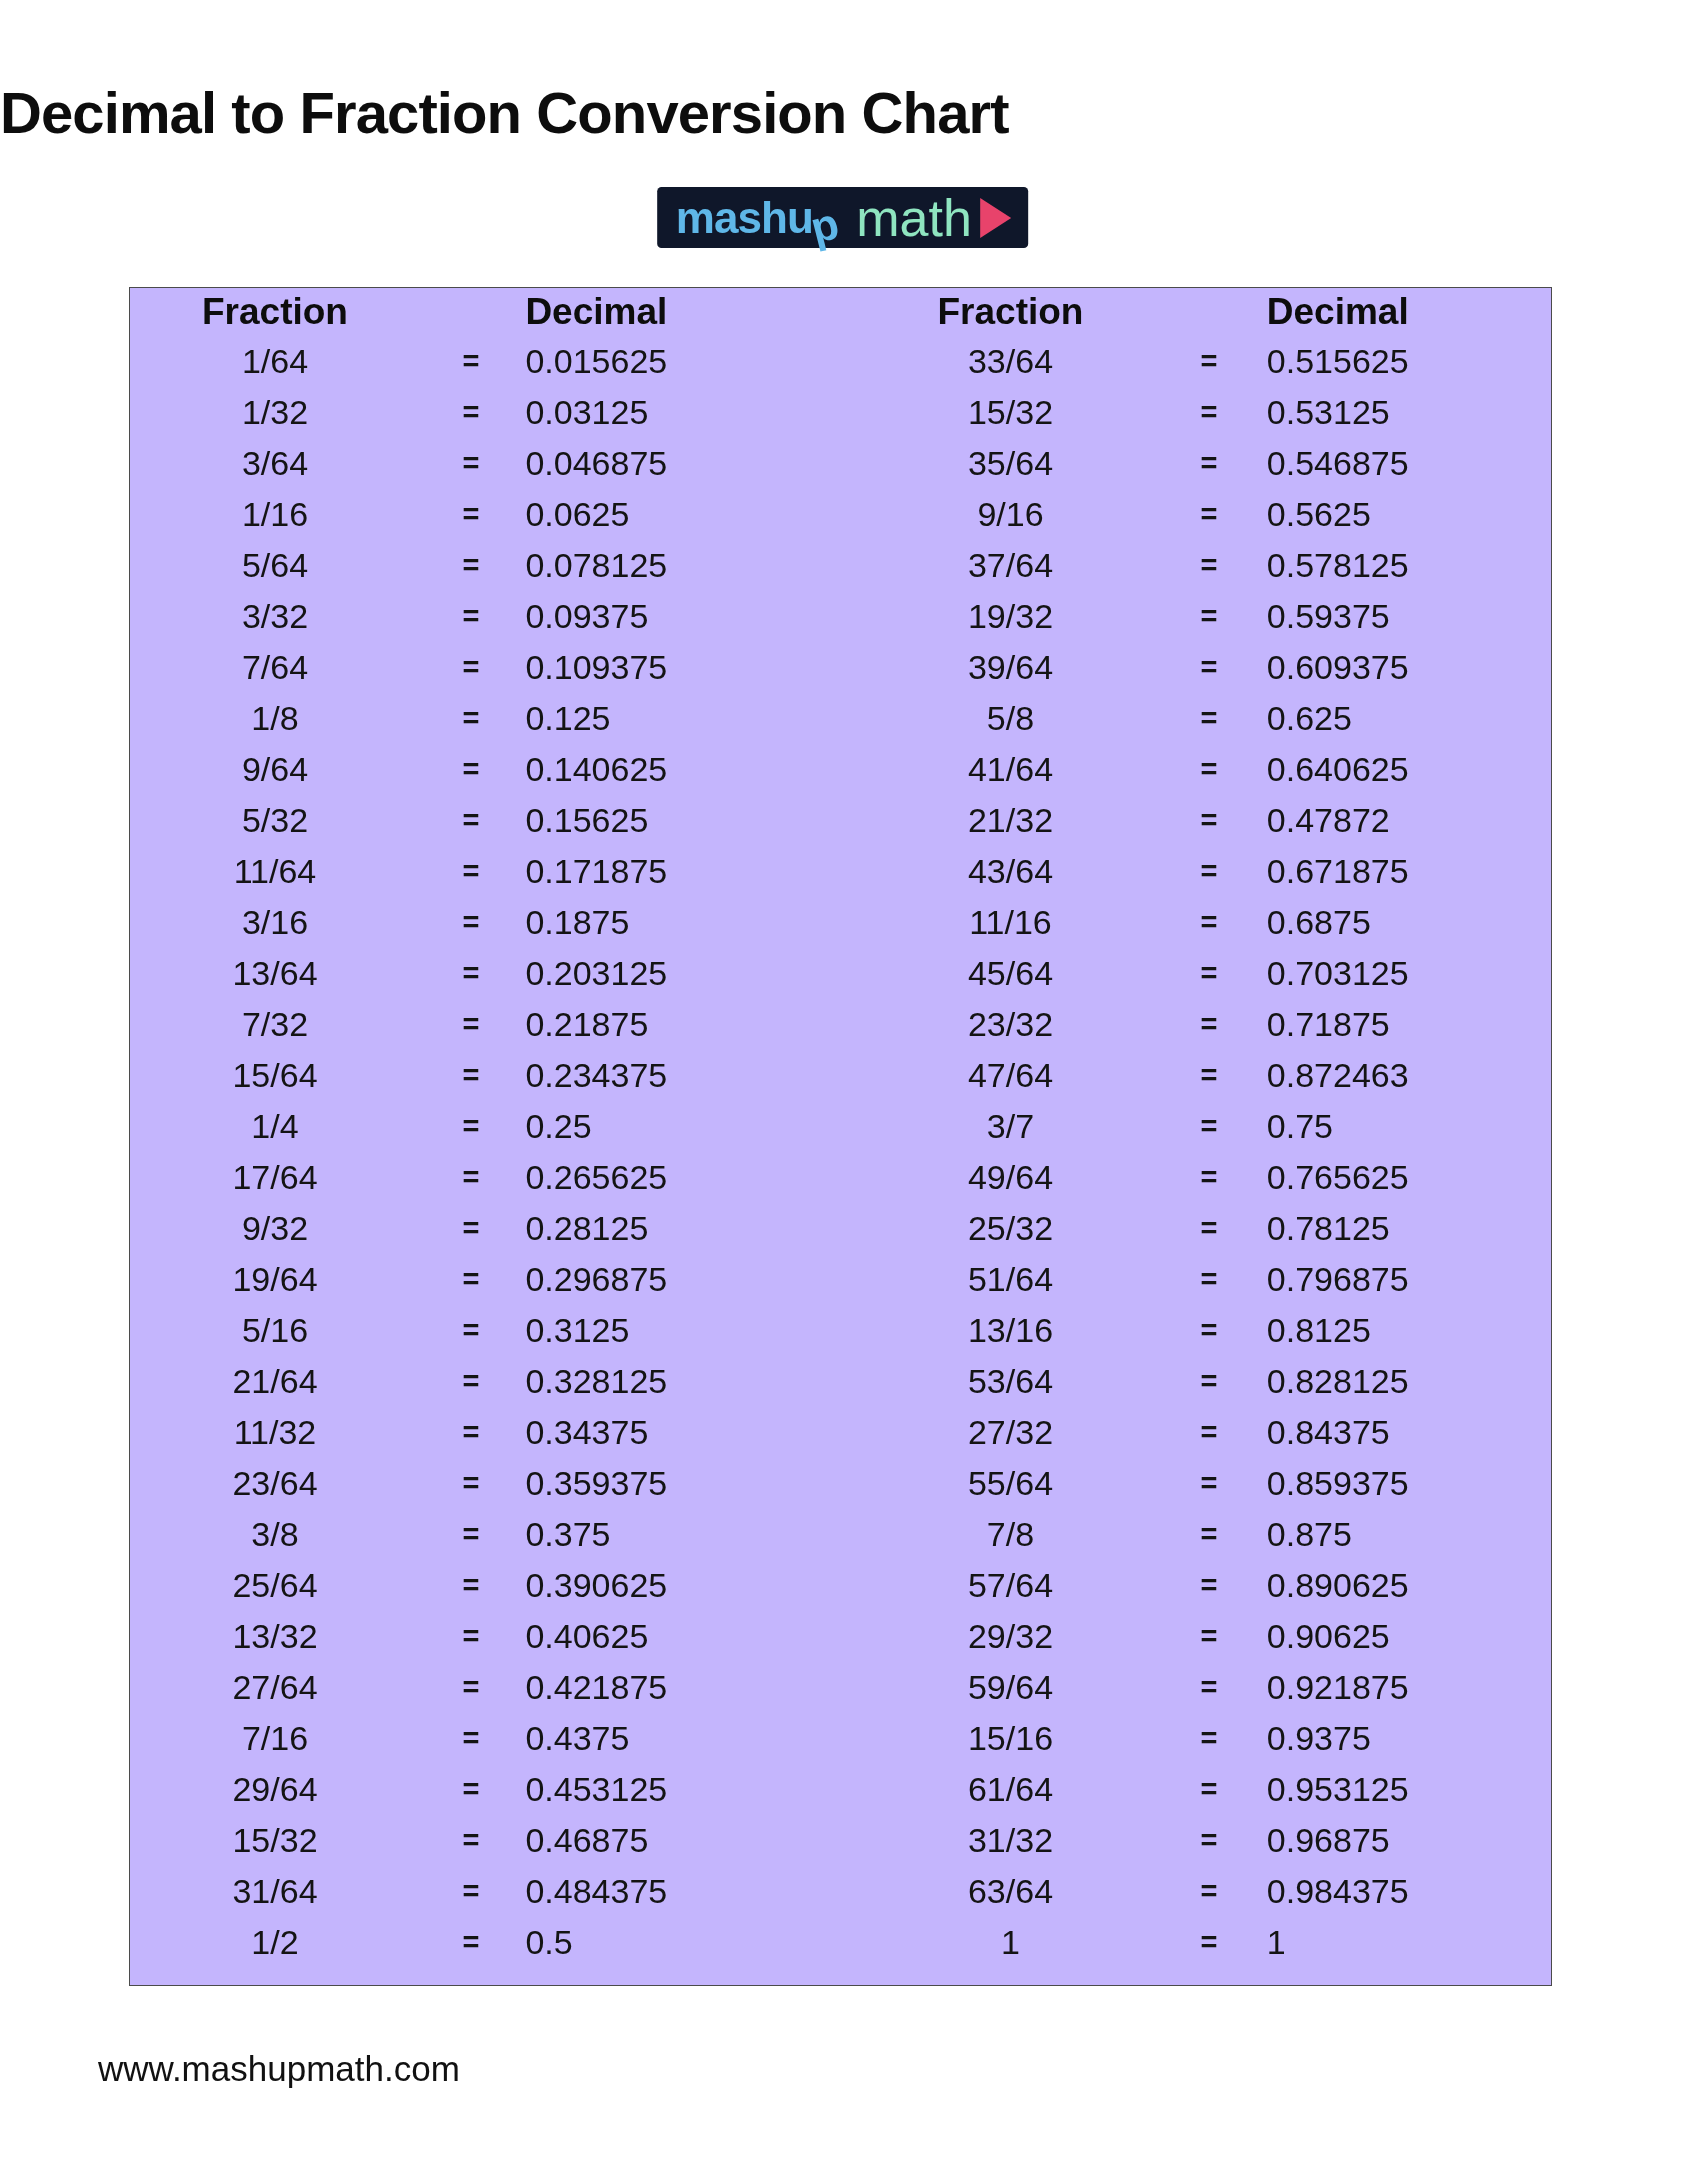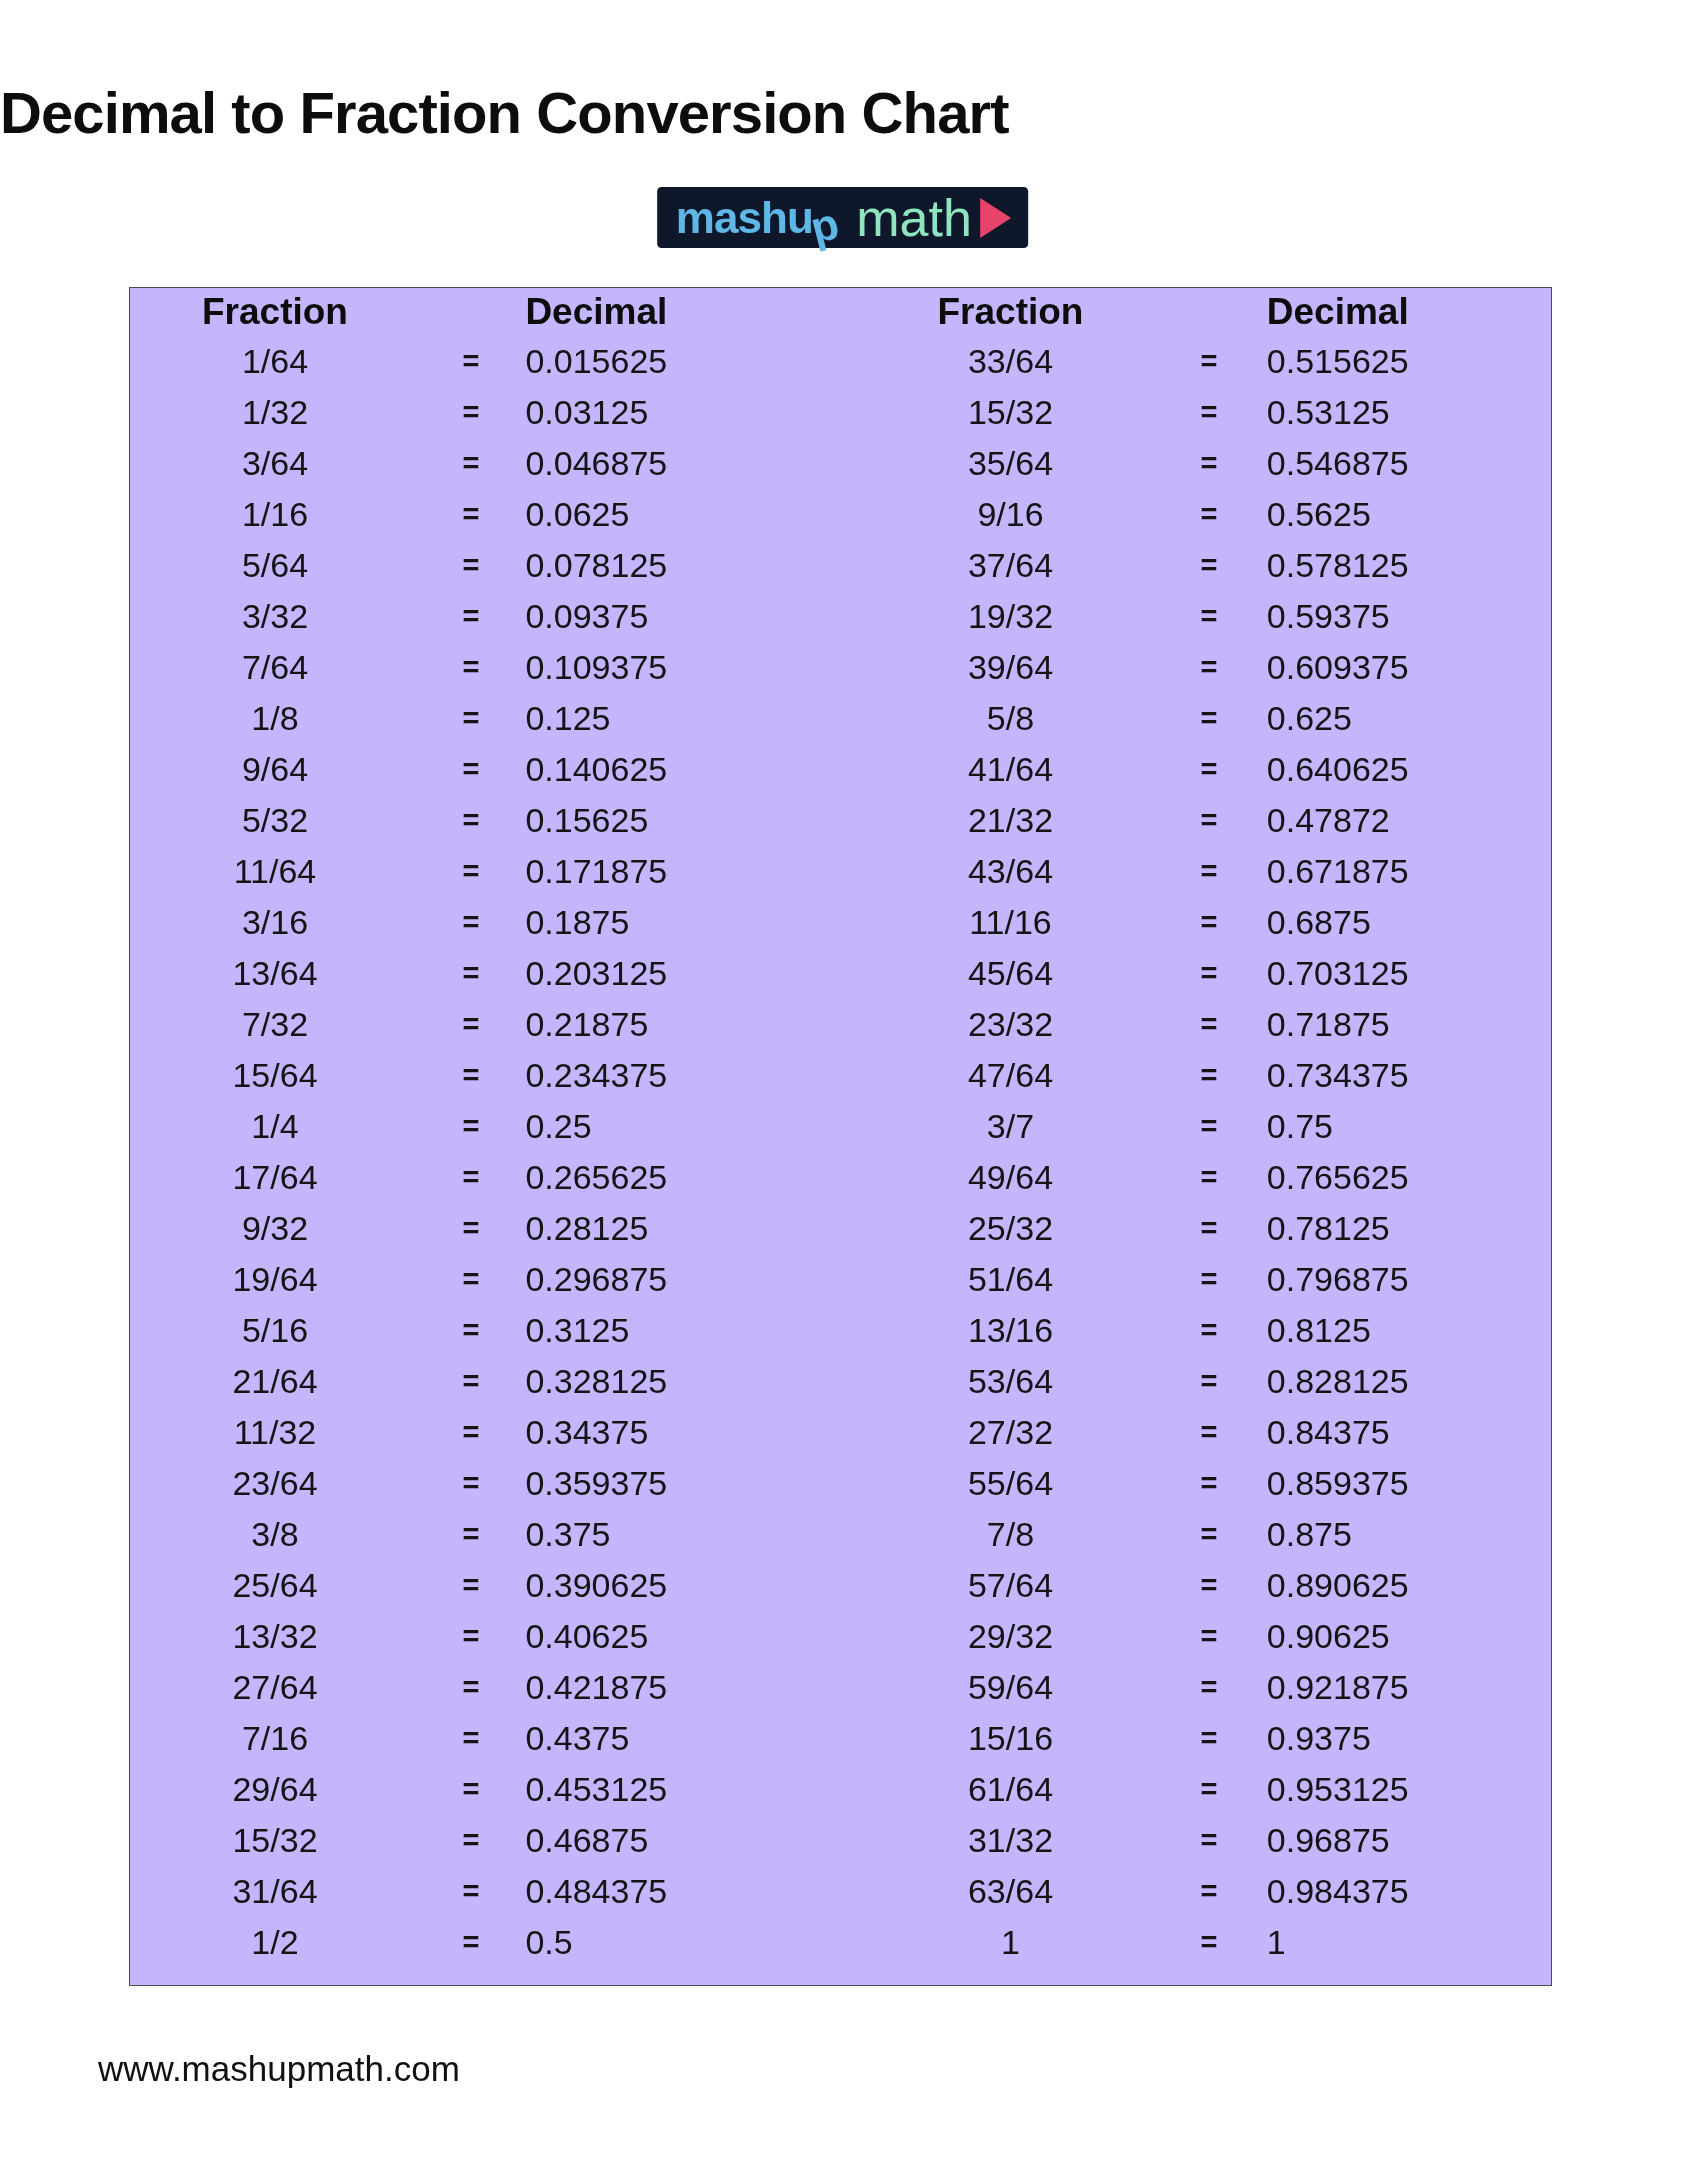--- a/index.html
+++ b/index.html
@@ -255,21 +255,21 @@
         <span class="cell frac2">23/32</span>
         <span class="cell eq2">=</span>
         <span class="cell dec2">0.71875</span>
       </div>
       <div class="trow">
         <span class="cell frac">15/64</span>
         <span class="cell eq">=</span>
         <span class="cell dec">0.234375</span>
         <span class="cell frac2">47/64</span>
         <span class="cell eq2">=</span>
-        <span class="cell dec2">0.734375</span>
+        <span class="cell dec2">0.872463</span>
       </div>
       <div class="trow">
         <span class="cell frac">1/4</span>
         <span class="cell eq">=</span>
         <span class="cell dec">0.25</span>
         <span class="cell frac2">3/7</span>
         <span class="cell eq2">=</span>
         <span class="cell dec2">0.75</span>
       </div>
       <div class="trow">

